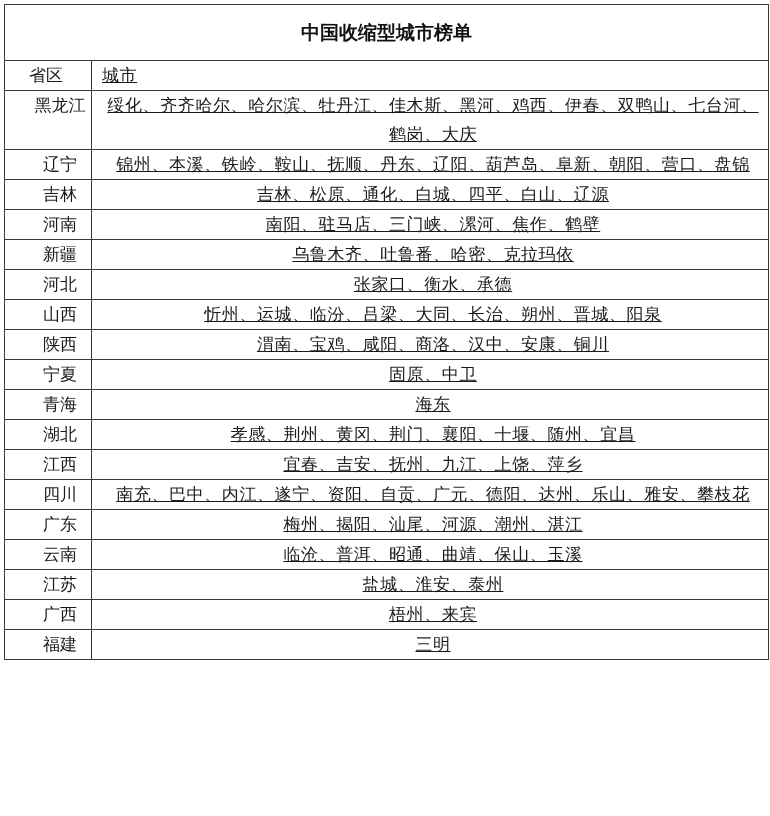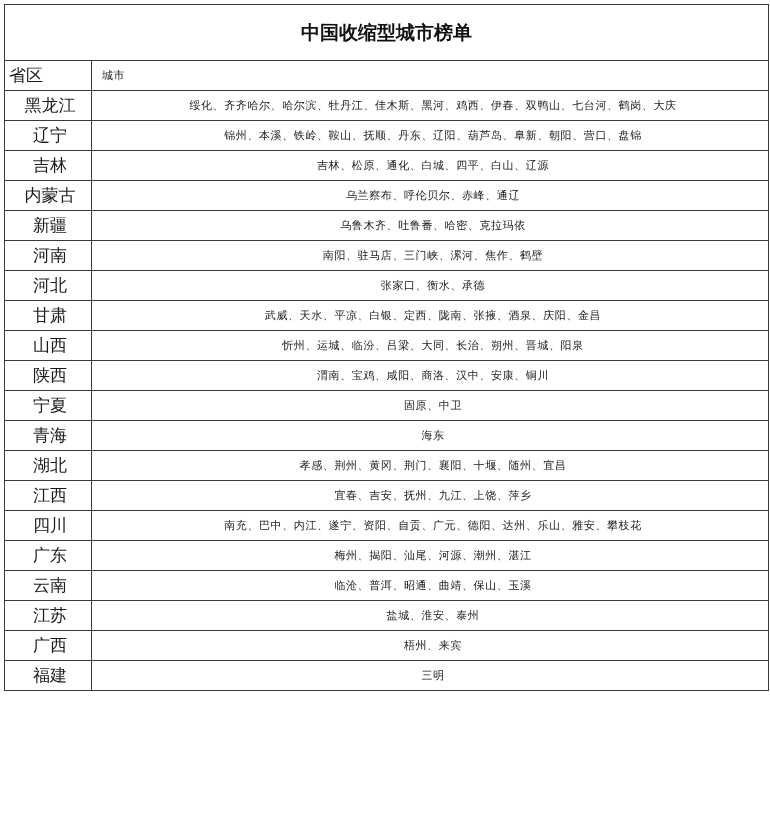--- a/index.html
+++ b/index.html
@@ -37,30 +37,31 @@
       vertical-align: middle;
       font-size: 19px;
       font-weight: bold;
       color: #111;
     }
     .col-prov { width: 87px; }
     .col-city { width: 677px; }
     .prov {
       font-size: 17px;
       line-height: 29px;
-      padding-left: 4px;
+      padding-left: 24px;
       white-space: nowrap;
     }
     .cities {
-      font-size: 11px;
+      font-size: 17px;
       line-height: 29px;
       padding-left: 10px;
       padding-right: 4px;
       letter-spacing: 0.6px;
       word-break: break-all;
+      text-decoration: underline;
     }
     .header-row td {
       height: 28px;
     }
     .data-row td {
       height: 28px;
       text-align: center;
     }
   </style>
 </head>
@@ -86,38 +87,30 @@
       </tr>
       <tr class="data-row">
         <td class="prov">辽宁</td>
         <td class="cities">锦州、本溪、铁岭、鞍山、抚顺、丹东、辽阳、葫芦岛、阜新、朝阳、营口、盘锦</td>
       </tr>
       <tr class="data-row">
         <td class="prov">吉林</td>
         <td class="cities">吉林、松原、通化、白城、四平、白山、辽源</td>
       </tr>
       <tr class="data-row">
-        <td class="prov">内蒙古</td>
-        <td class="cities">乌兰察布、呼伦贝尔、赤峰、通辽</td>
+        <td class="prov">河南</td>
+        <td class="cities">南阳、驻马店、三门峡、漯河、焦作、鹤壁</td>
       </tr>
       <tr class="data-row">
         <td class="prov">新疆</td>
         <td class="cities">乌鲁木齐、吐鲁番、哈密、克拉玛依</td>
       </tr>
       <tr class="data-row">
-        <td class="prov">河南</td>
-        <td class="cities">南阳、驻马店、三门峡、漯河、焦作、鹤壁</td>
-      </tr>
-      <tr class="data-row">
         <td class="prov">河北</td>
         <td class="cities">张家口、衡水、承德</td>
-      </tr>
-      <tr class="data-row">
-        <td class="prov">甘肃</td>
-        <td class="cities">武威、天水、平凉、白银、定西、陇南、张掖、酒泉、庆阳、金昌</td>
       </tr>
       <tr class="data-row">
         <td class="prov">山西</td>
         <td class="cities">忻州、运城、临汾、吕梁、大同、长治、朔州、晋城、阳泉</td>
       </tr>
       <tr class="data-row">
         <td class="prov">陕西</td>
         <td class="cities">渭南、宝鸡、咸阳、商洛、汉中、安康、铜川</td>
       </tr>
       <tr class="data-row">

